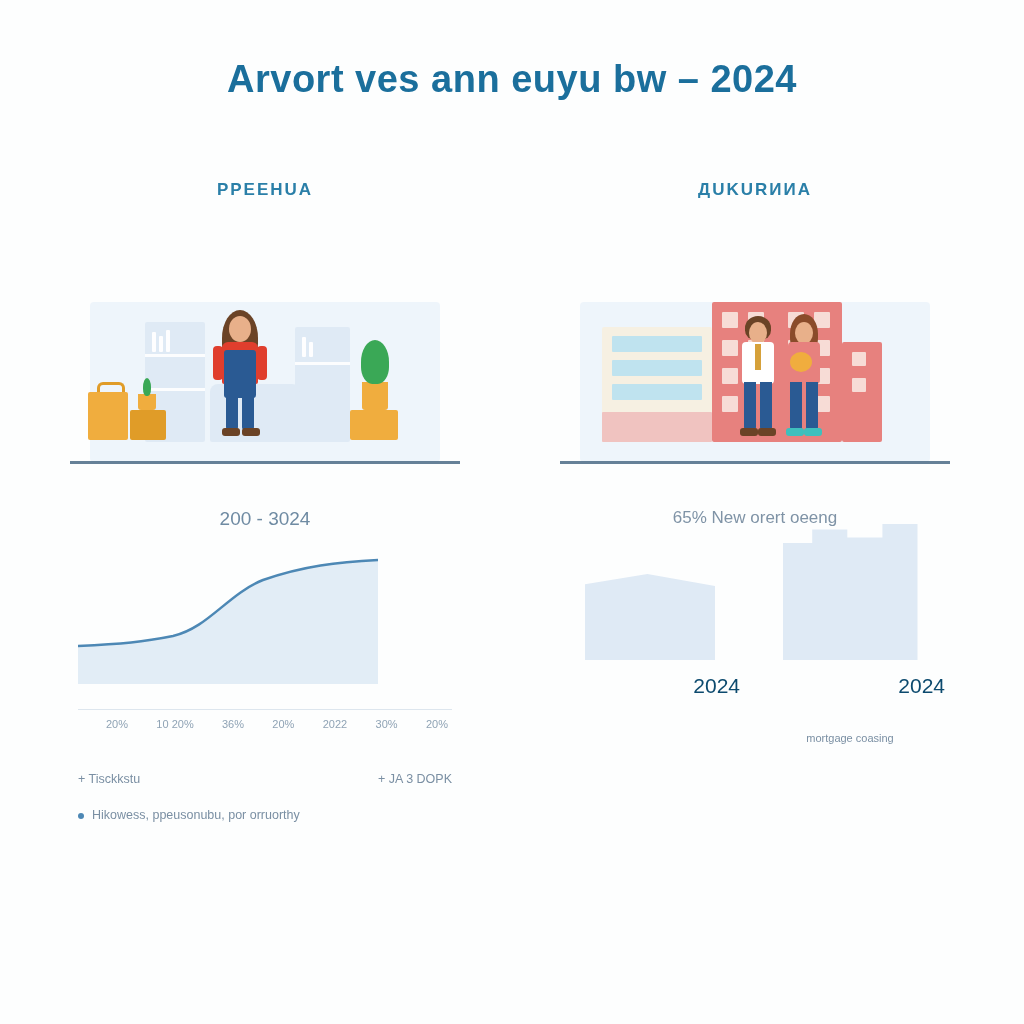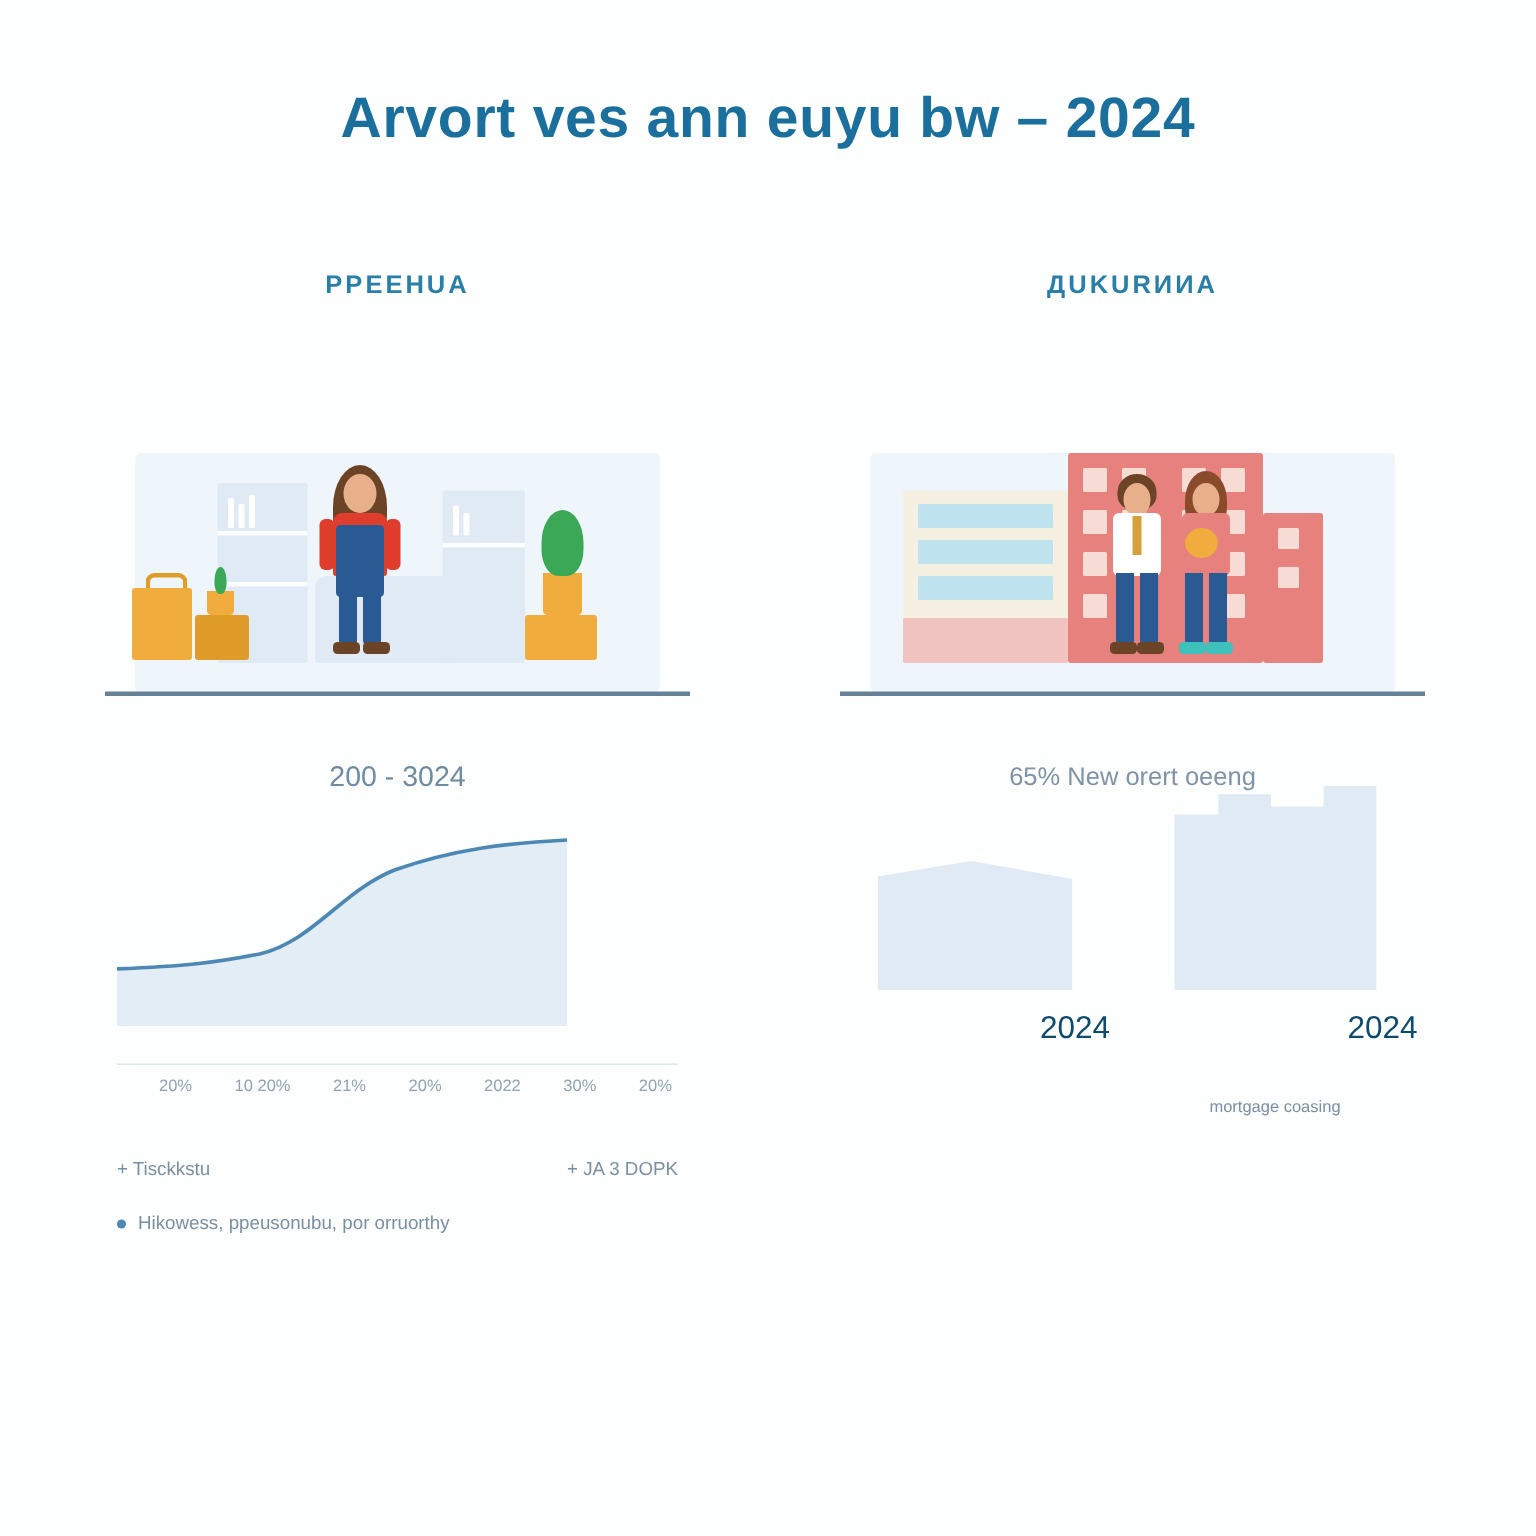--- a/index.html
+++ b/index.html
@@ -268,21 +268,21 @@
 
     <div class="chart">
       <svg width="374" height="130" viewBox="0 0 374 130">
         <path d="M0,92 C45,90 65,88 95,82 C130,74 150,40 185,26 C225,12 260,8 300,6 L300,130 L0,130 Z" fill="#e2edf6"></path>
         <path d="M0,92 C45,90 65,88 95,82 C130,74 150,40 185,26 C225,12 260,8 300,6" fill="none" stroke="#4d88b5" stroke-width="2.5"></path>
       </svg>
       <div class="axis-line"></div>
       <div class="axis-ticks">
         <span>20%</span>
         <span>10 20%</span>
-        <span>21%</span>
+        <span>36%</span>
         <span>20%</span>
         <span>2022</span>
         <span>30%</span>
         <span>20%</span>
       </div>
     </div>
 
     <div class="notes">
       <div class="notes-row">
         <span>+ Tisckkstu</span>

